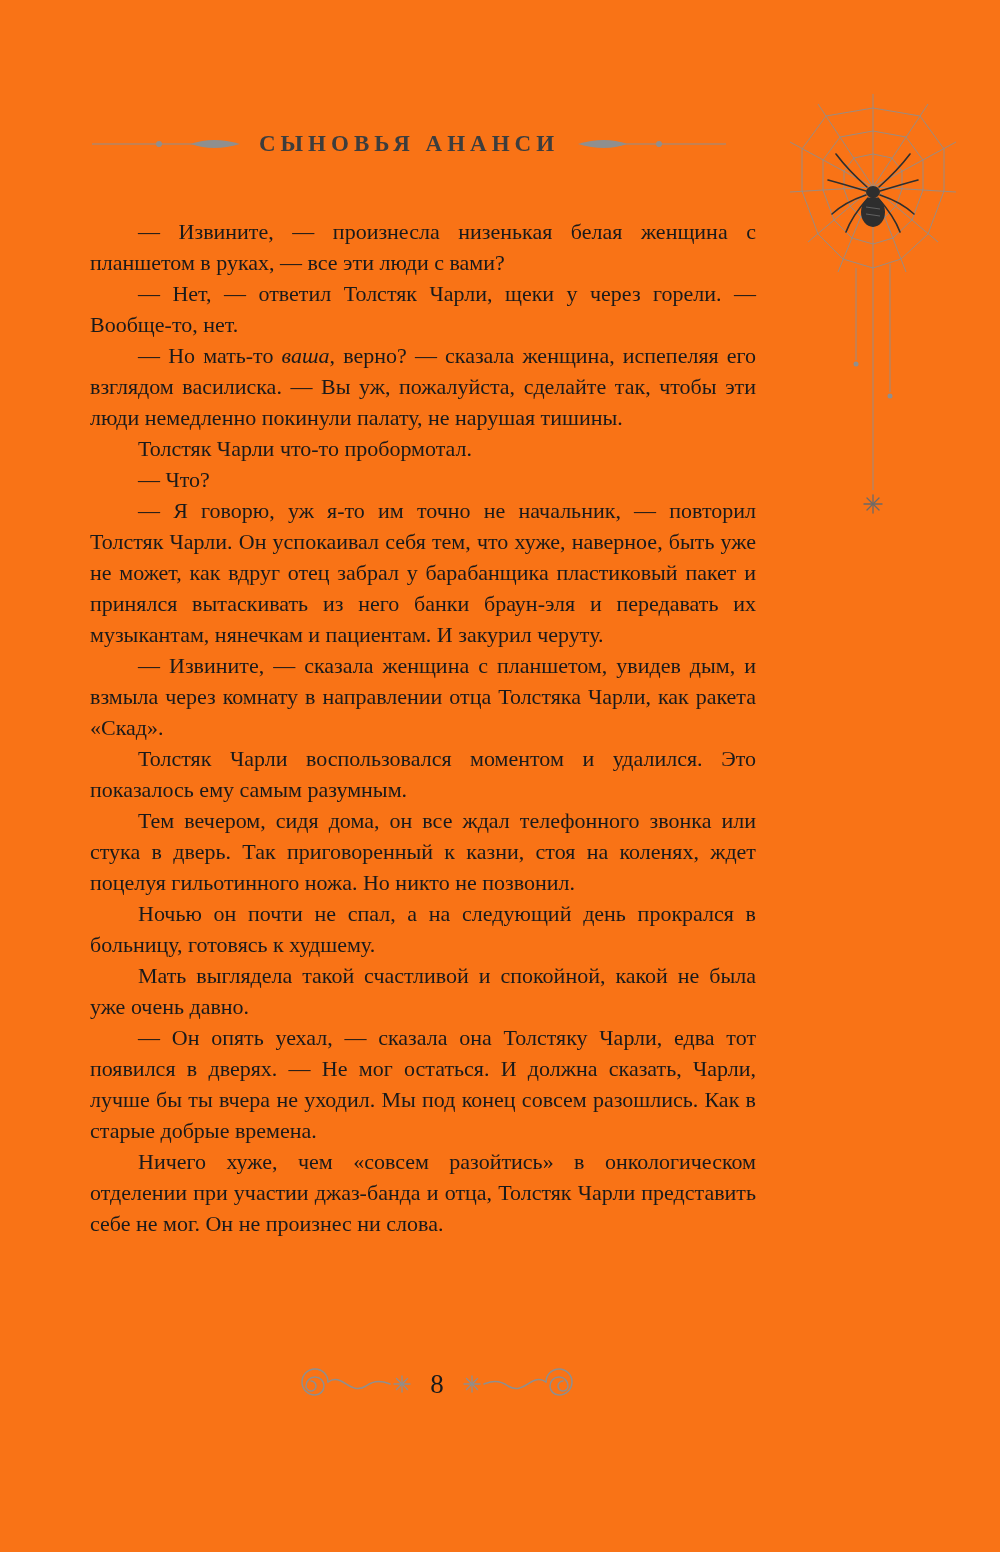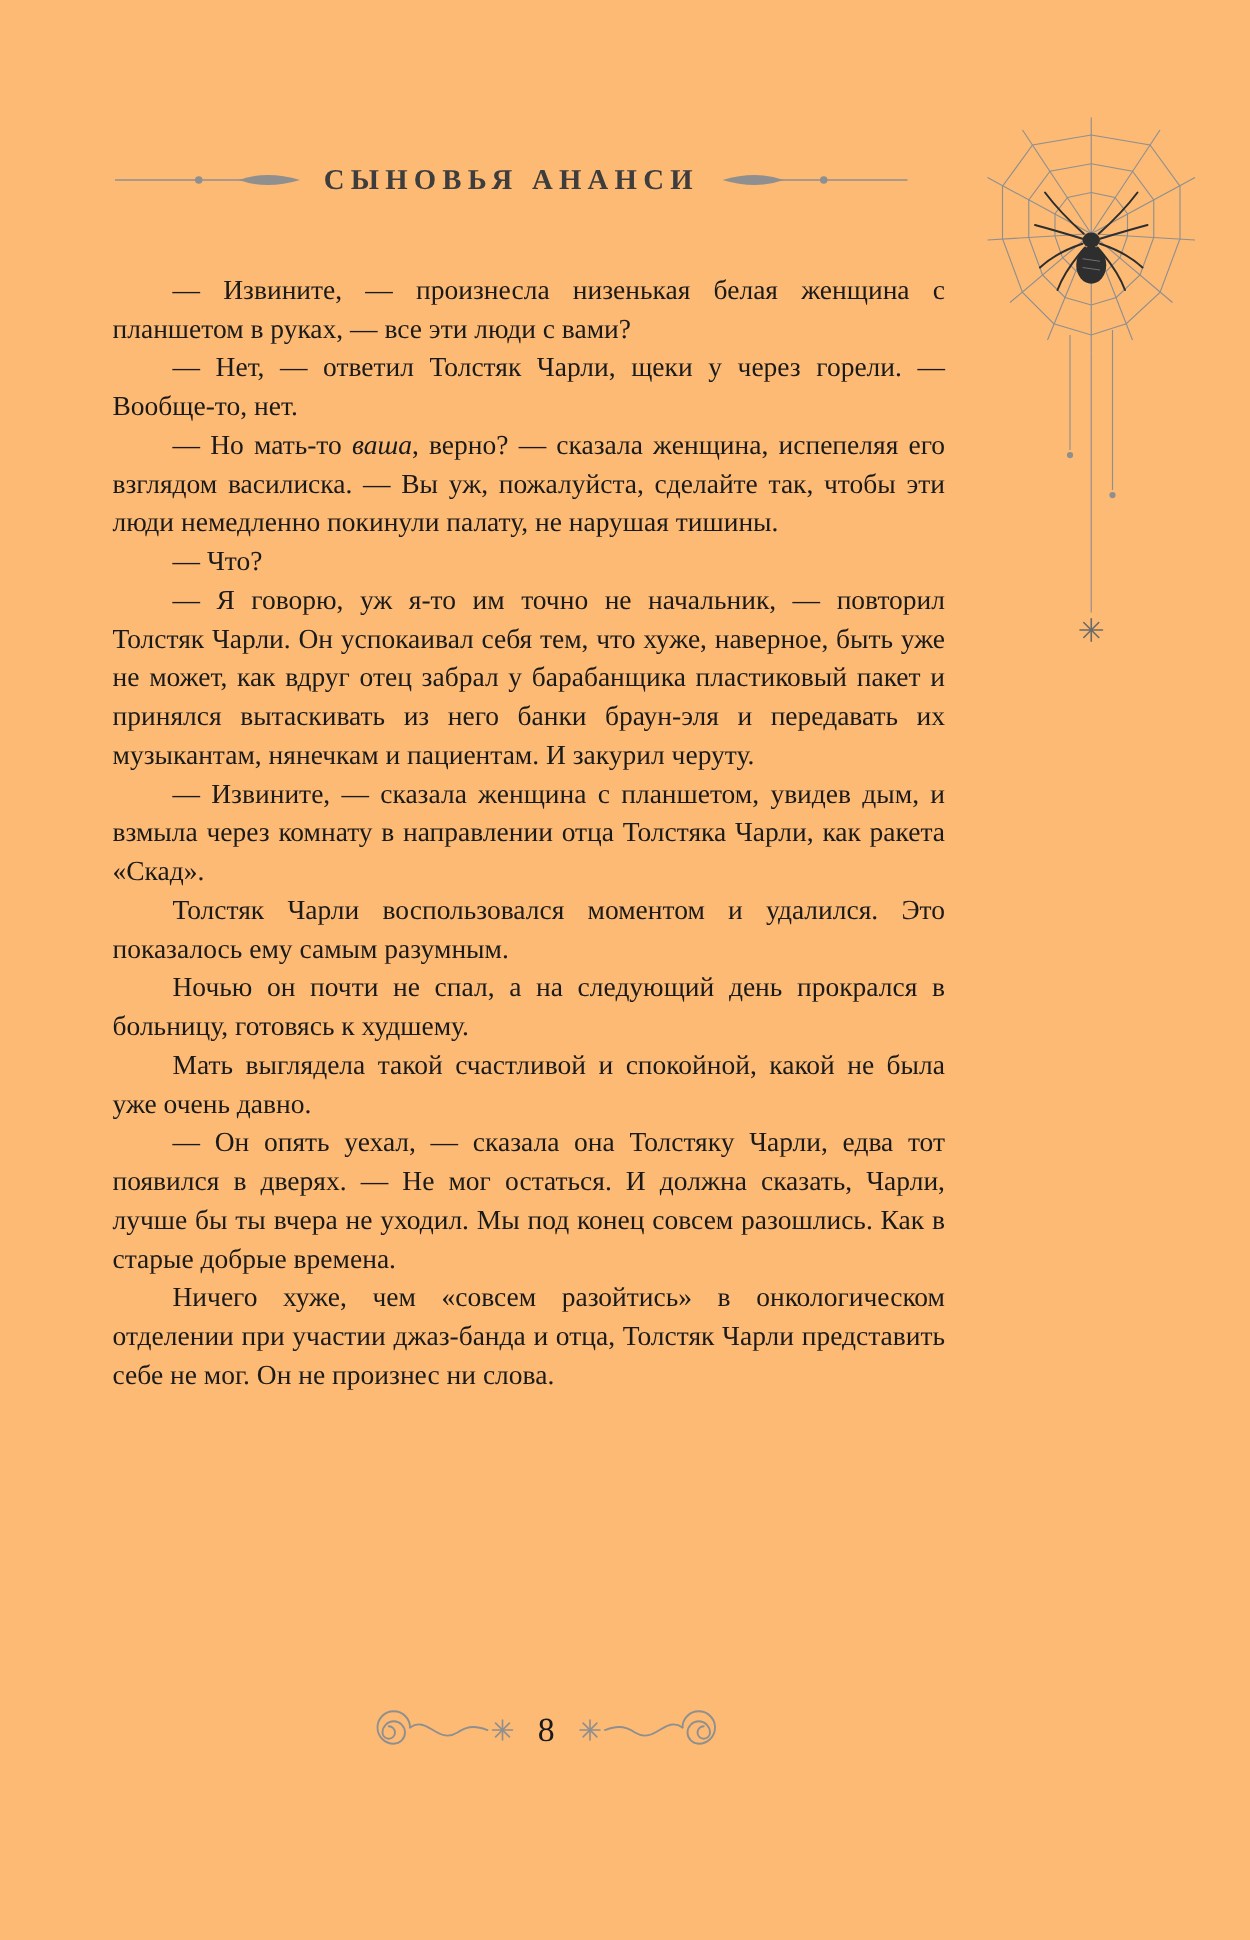--- a/index.html
+++ b/index.html
@@ -1,21 +1,21 @@
 <!DOCTYPE html>
 <html style="--text: #1a1a1a; --title: #3d3d3d; --ornament: #8f8f8f; --ornament-dark: #5f5f5f; --spider: #2e2e2e;"><head>
 <meta charset="utf-8">
 <style>
   * { box-sizing: border-box; }
   html, body { margin: 0; padding: 0; background: #ffffff; }
   .page {
     position: relative;
     width: 1000px;
     height: 1552px;
-    background: #fdba74;
+    background: #f97316;
     font-family: "Liberation Serif", serif;
     overflow: hidden;
   }
 
   
   .header {
     position: absolute;
     top: 131px;
     left: 100px;
     width: 618px;
@@ -145,24 +145,26 @@
       <line x1="76" y1="412" x2="94" y2="412"></line>
       <line x1="79" y1="406" x2="91" y2="418"></line>
       <line x1="79" y1="418" x2="91" y2="406"></line>
     </g>
   </svg>
 
   <div class="body-text">
       <p><span>— Извините, — произнесла низенькая белая женщина с планшетом в руках, — все эти люди с вами?</span></p>
       <p><span>— Нет, — ответил Толстяк Чарли, щеки у через горели. — Вообще-то, нет.</span></p>
       <p><span>— Но мать-то </span><em>ваша</em><span>, верно? — сказала женщина, испепеляя его взглядом василиска. — Вы уж, пожалуйста, сделайте так, чтобы эти люди немедленно покинули палату, не нарушая тишины.</span></p>
+      <p><span>Толстяк Чарли что-то пробормотал.</span></p>
       <p><span>— Что?</span></p>
       <p><span>— Я говорю, уж я-то им точно не начальник, — повторил Толстяк Чарли. Он успокаивал себя тем, что хуже, наверное, быть уже не может, как вдруг отец забрал у барабанщика пластиковый пакет и принялся вытаскивать из него банки браун-эля и передавать их музыкантам, нянечкам и пациентам. И закурил черуту.</span></p>
       <p><span>— Извините, — сказала женщина с планшетом, увидев дым, и взмыла через комнату в направлении отца Толстяка Чарли, как ракета «Скад».</span></p>
       <p><span>Толстяк Чарли воспользовался моментом и удалился. Это показалось ему самым разумным.</span></p>
+      <p><span>Тем вечером, сидя дома, он все ждал телефонного звонка или стука в дверь. Так приговоренный к казни, стоя на коленях, ждет поцелуя гильотинного ножа. Но никто не позвонил.</span></p>
       <p><span>Ночью он почти не спал, а на следующий день прокрался в больницу, готовясь к худшему.</span></p>
       <p><span>Мать выглядела такой счастливой и спокойной, какой не была уже очень давно.</span></p>
       <p><span>— Он опять уехал, — сказала она Толстяку Чарли, едва тот появился в дверях. — Не мог остаться. И должна сказать, Чарли, лучше бы ты вчера не уходил. Мы под конец совсем разошлись. Как в старые добрые времена.</span></p>
       <p><span>Ничего хуже, чем «совсем разойтись» в онкологическом отделении при участии джаз-банда и отца, Толстяк Чарли представить себе не мог. Он не произнес ни слова.</span></p>
     </div>
 
   <div class="footer">
     <svg class="flourish" width="120" height="44" viewBox="0 0 120 44" aria-hidden="true">
       <g stroke="currentColor" stroke-width="1.5" fill="none" stroke-linecap="round">
         <path d="M34,20 A13,13 0 1 0 21,33 A9,9 0 1 0 12,24 A5,5 0 1 0 17,19"></path>

